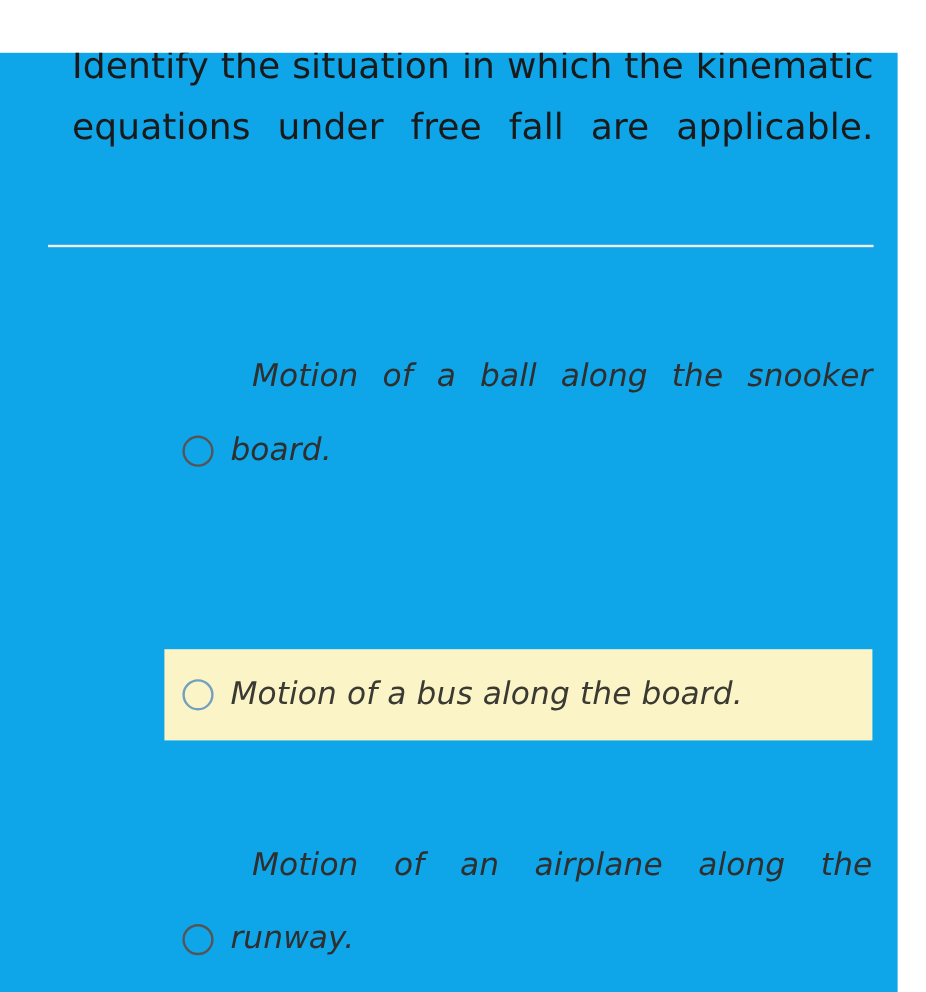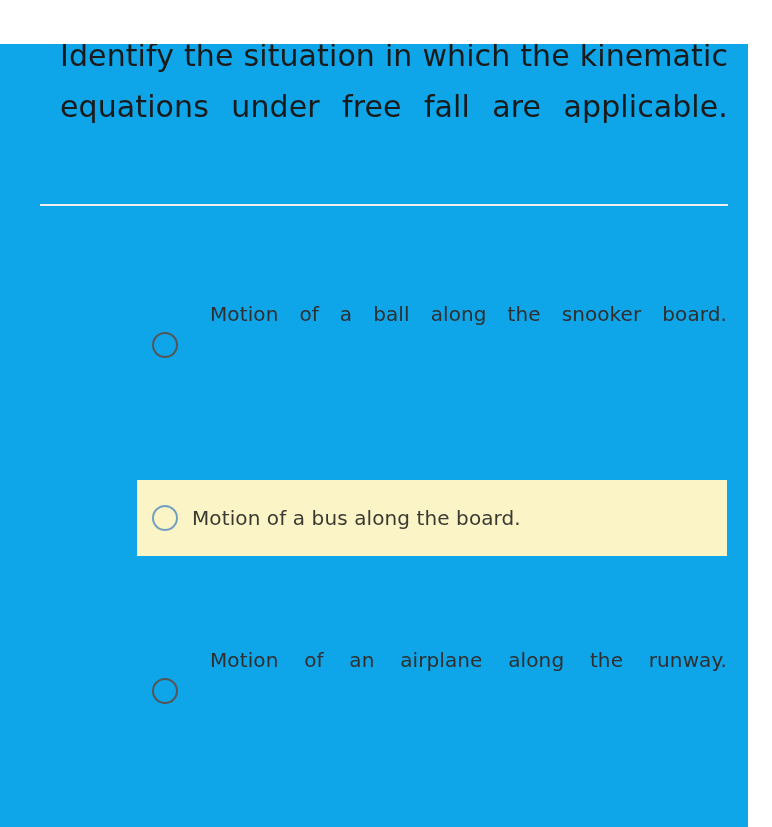--- a/index.html
+++ b/index.html
@@ -86,27 +86,28 @@
     border-radius: 50%;
     border: 2px solid #555555;
     background: transparent;
     box-sizing: border-box;
   }
   .option-row.highlighted .radio {
     border-color: #74a0c0;
   }
   .option-label {
     flex: 1 1 auto;
-    font-size: 20px;
+    font-size: 26px;
     line-height: 61px;
     color: #2f2f2f;
     text-align: justify;
     text-justify: inter-word;
     text-indent: 18px;
     letter-spacing: 0.1px;
+    font-style: italic;
   }
   .option-row.highlighted .option-label {
     color: #3a3a33;
     line-height: 46px;
     text-indent: 0;
     text-align: left;
   }
   .option-label::after {
     content: "";
     display: inline-block;

